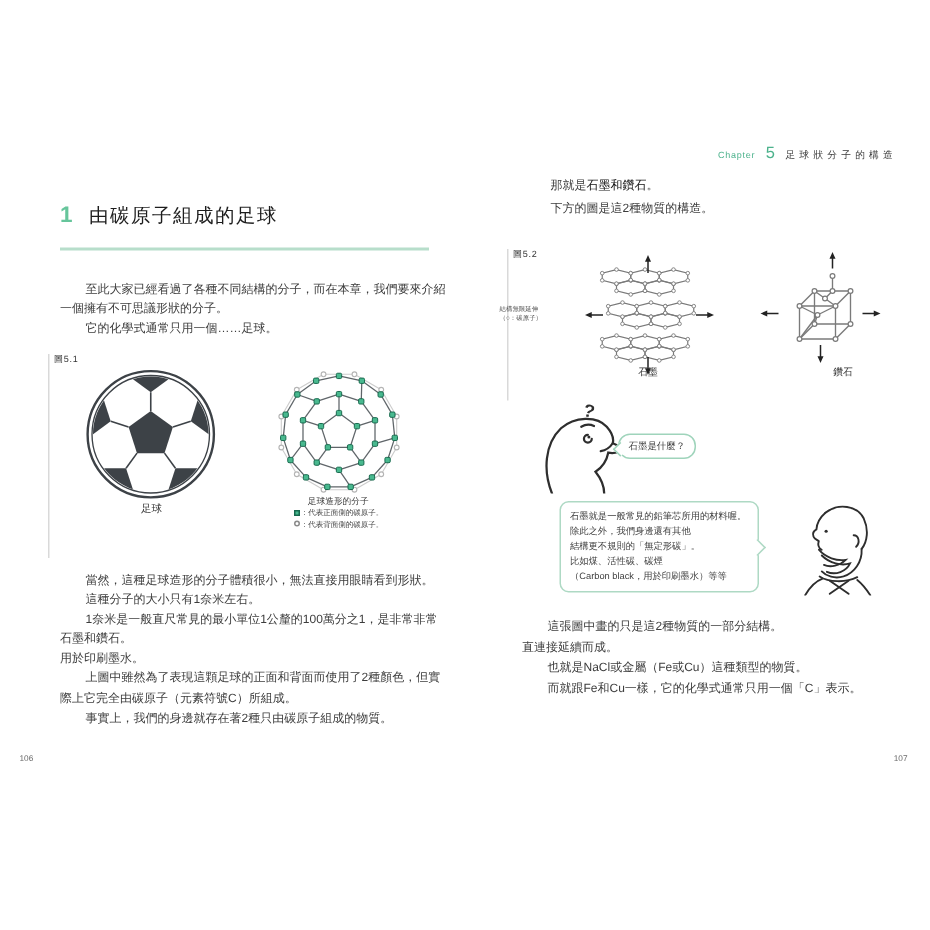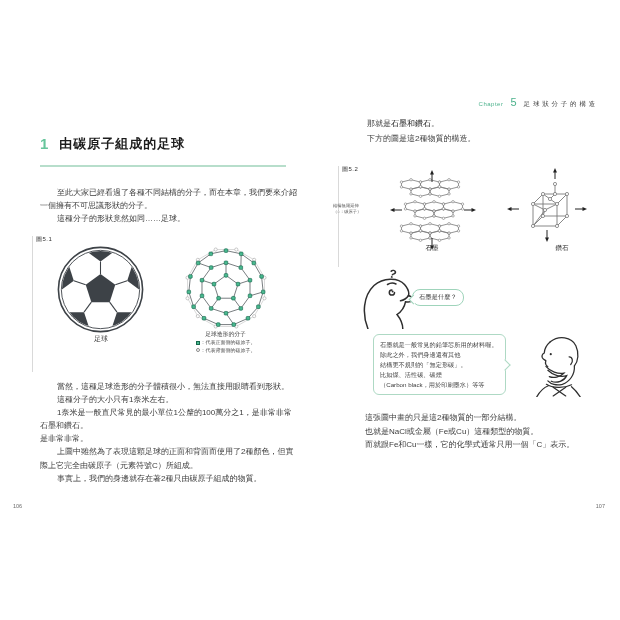--- a/index.html
+++ b/index.html
@@ -12,21 +12,21 @@
 
   
   .chap{right:22px;top:96px;display:flex;align-items:baseline;gap:7px}
   .chap .lbl{color:#4cb28c;font-size:6px;letter-spacing:.5px}
   .chap .num{color:#4cb28c;font-size:11px}
   .chap .ttl{color:#3a3a3a;font-size:6.5px;letter-spacing:2.8px}
 
   
   .sec{left:40px;top:136px;display:flex;align-items:flex-start;gap:11px}
   .sec .n{color:#66c59b;font-size:15px;font-weight:bold;line-height:1}
-  .sec .t{color:#1d1d1d;font-size:13px;font-weight:bold;letter-spacing:1px;line-height:1.2}
+  .sec .t{color:#1d1d1d;font-size:13px;font-weight:normal;letter-spacing:1px;line-height:1.2}
   .rule{left:40px;top:165px;width:246px;height:2px;background:#b7decb}
 
   
   .tblock{font-size:8px;line-height:13.1px;color:#3c3c3c}
   .intro-l{left:40px;top:186px}
   .body-l{left:40px;top:380px}
   .intro-r{left:350px;top:116px;line-height:15.2px}
   .body-r{left:348px;top:411px;line-height:13.6px}
   .b{font-weight:normal;color:#111}
 
@@ -66,21 +66,21 @@
 
   <div class="abs sec">
     <span class="n">1</span>
     <span class="t">由碳原子組成的足球</span>
   </div>
   <div class="abs rule"></div>
 
   <div class="abs tblock intro-l">
     <div class="ln ind">至此大家已經看過了各種不同結構的分子，而在本章，我們要來介紹</div>
     <div class="ln">一個擁有不可思議形狀的分子。</div>
-    <div class="ln ind">這種分子的形狀竟然如同……足球。</div>
+    <div class="ln ind">它的化學式通常只用一個……足球。</div>
   </div>
 
   <div class="abs figrule" style="left:32px;top:236px;height:136px"></div>
   <div class="abs figlab" style="left:36px;top:235px">圖5.1</div>
 
   <svg id="ball" class="abs" style="left:56px;top:245px" width="89" height="89" viewBox="0 0 100 100">
       <circle cx="50" cy="50" r="47.3" fill="#fff" stroke="#3d4247" stroke-width="1.8"></circle>
       <circle cx="50" cy="50" r="44" fill="none" stroke="#3d4247" stroke-width="1"></circle>
       <defs>
         <clipPath id="bc">
@@ -203,21 +203,21 @@
     <div class="smallcap">足球造形的分子</div>
     <div class="legend"><span class="mk front"></span><span>：代表正面側的碳原子。</span></div>
     <div class="legend"><span class="mk back"></span><span>：代表背面側的碳原子。</span></div>
   </div>
 
   <div class="abs tblock body-l">
     <div class="ln ind">當然，這種足球造形的分子體積很小，無法直接用眼睛看到形狀。</div>
     <div class="ln ind">這種分子的大小只有1奈米左右。</div>
     <div class="ln ind">1奈米是一般直尺常見的最小單位1公釐的100萬分之1，是非常非常</div>
     <div class="ln">石墨和鑽石。</div>
-    <div class="ln">是非常非常。</div>
+    <div class="ln">用於印刷墨水。</div>
     <div class="ln ind">上圖中雖然為了表現這顆足球的正面和背面而使用了2種顏色，但實</div>
     <div class="ln">際上它完全由碳原子（元素符號C）所組成。</div>
     <div class="ln ind">事實上，我們的身邊就存在著2種只由碳原子組成的物質。</div>
   </div>
 
   <div class="abs pgnum" style="left:13px;top:503px">106</div>
 
   <div class="abs tblock intro-r">
     <div class="ln ind"><span>那就是</span><span class="b">石墨和鑽石</span><span>。</span></div>
     <div class="ln ind">下方的圖是這2種物質的構造。</div>
@@ -424,18 +424,19 @@
       <path d="M17,53 C23,57 35,57.5 43,53.5" fill="none" stroke="#2e2e2e" stroke-width="1.3" stroke-linecap="round"></path>
       <path d="M24,56 L37,65" fill="none" stroke="#2e2e2e" stroke-width="1.3" stroke-linecap="round"></path>
       <path d="M37,56 L24,65" fill="none" stroke="#2e2e2e" stroke-width="1.3" stroke-linecap="round"></path>
       <path d="M7,66 C11,59 15,56 19,54.5" fill="none" stroke="#2e2e2e" stroke-width="1.3" stroke-linecap="round"></path>
       <path d="M52,66 C48,60 45.5,57.5 43,55.5" fill="none" stroke="#2e2e2e" stroke-width="1.3" stroke-linecap="round"></path>
       <circle cx="21.5" cy="21.8" r="1.1" fill="#2e2e2e"></circle>
     </svg>
 
   <div class="abs tblock body-r">
     <div class="ln ind">這張圖中畫的只是這2種物質的一部分結構。</div>
+    <div class="ln">直連接延續而成。</div>
     <div class="ln ind">也就是NaCl或金屬（Fe或Cu）這種類型的物質。</div>
     <div class="ln ind">而就跟Fe和Cu一樣，它的化學式通常只用一個「C」表示。</div>
   </div>
 
   <div class="abs pgnum" style="left:585px;top:503px;width:20px;text-align:right">107</div>
 </div>
 
 </body></html>

